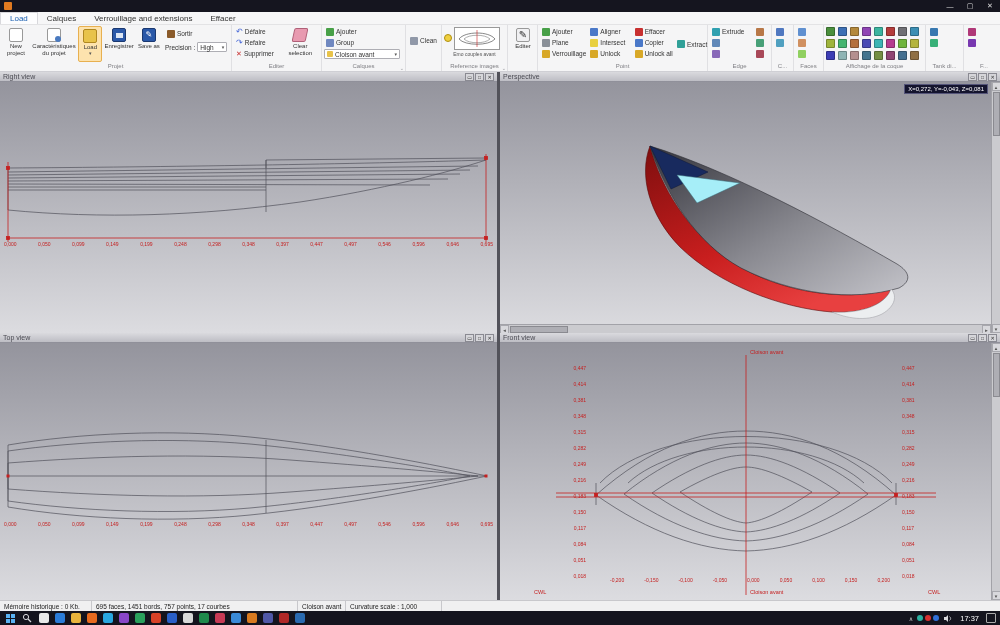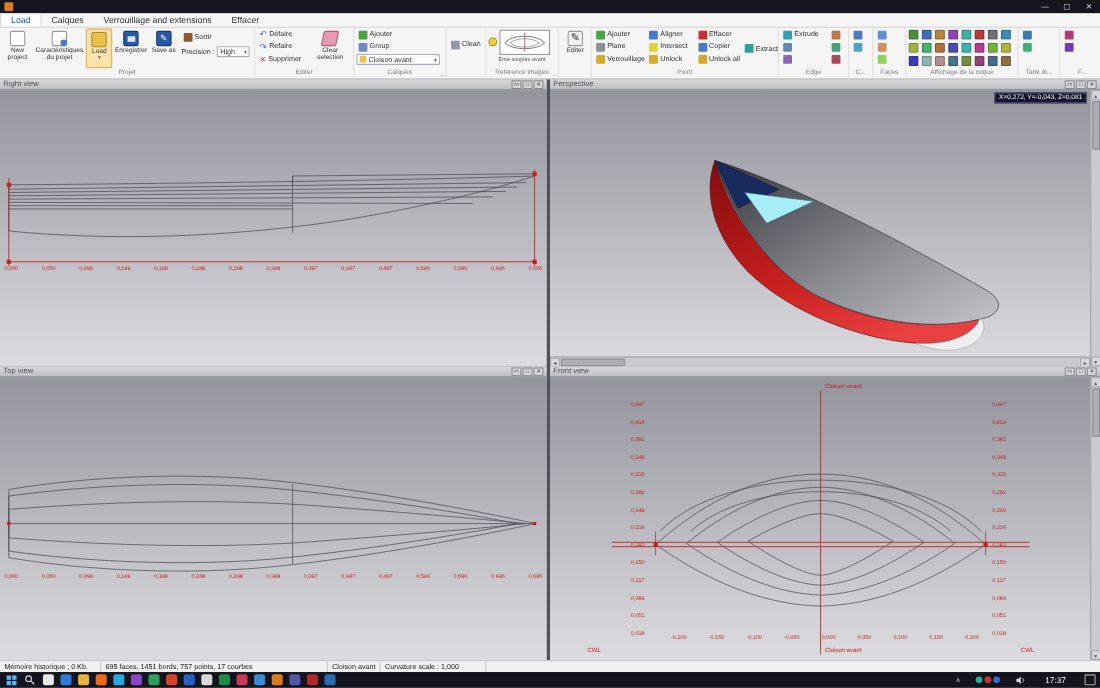--- a/index.html
+++ b/index.html
@@ -55,21 +55,21 @@
   
   #statusbar{position:absolute;left:0;top:600px;width:1000px;height:11px;background:#f0f0f1;border-top:1px solid #c8c8cc;display:flex;font-size:6.5px;color:#222;align-items:center}
   .sseg{height:100%;display:flex;align-items:center;padding:0 4px;border-right:1px solid #c8c8cc;white-space:nowrap;overflow:hidden}
 
   
   #taskbar{position:absolute;left:0;top:611px;width:1000px;height:14px;background:#14141e;display:flex;align-items:center;color:#e8e8ea}
   .start{display:grid;grid-template-columns:4px 4px;grid-auto-rows:4px;gap:1px;margin:0 7px 0 6px}
   .start div{background:#5ab2f2}
   .tb-apps{display:flex;align-items:center}
   .tb-ic{width:10px;height:10px;border-radius:2px;margin:0 3px}
-  .tray{margin-left:auto;display:flex;align-items:center;gap:13px;padding-right:4px}
+  .tray{margin-left:auto;display:flex;align-items:center;gap:3px;padding-right:4px}
   .tray-dots{display:flex;align-items:center}
   .tray-dot{width:6px;height:6px;border-radius:50%;margin:0 1px}
   .chev{font-size:6px;color:#ccc}
   .clock{font-size:7.5px;color:#fff;padding:0 4px}
   .notif{width:10px;height:10px;border:1px solid #aaa;border-radius:1px}
 </style>
 </head>
 <body>
 
 <div id="root">

